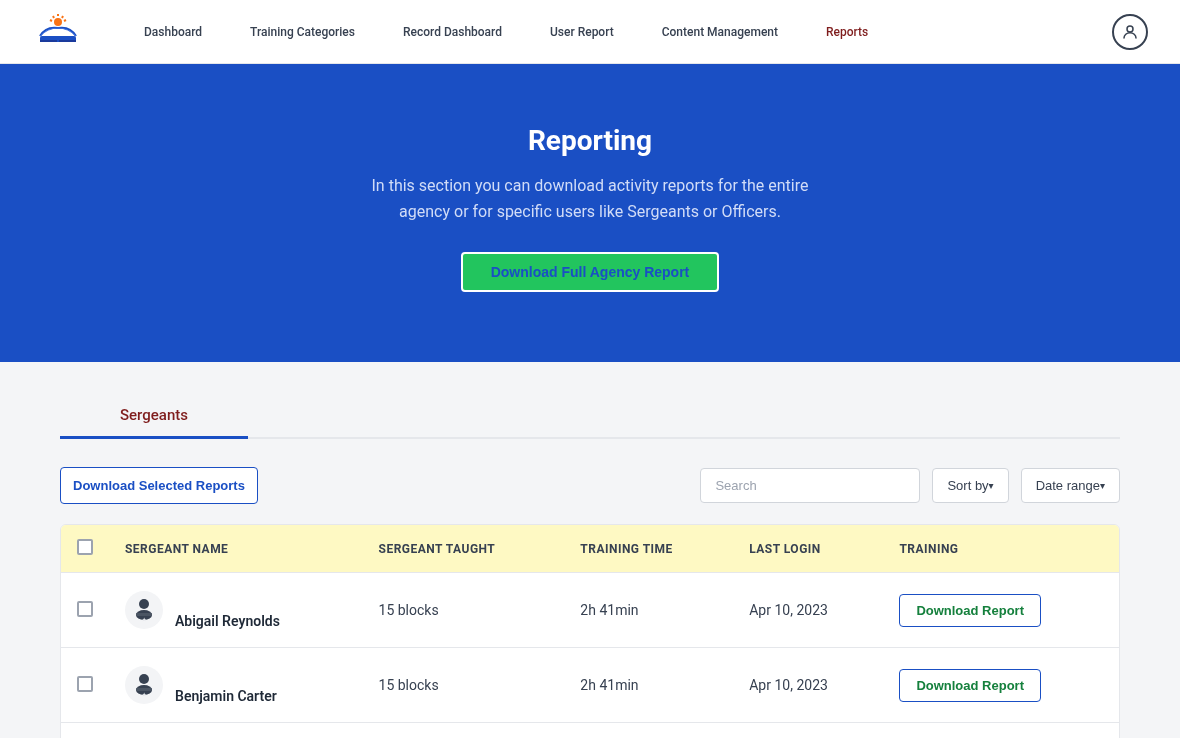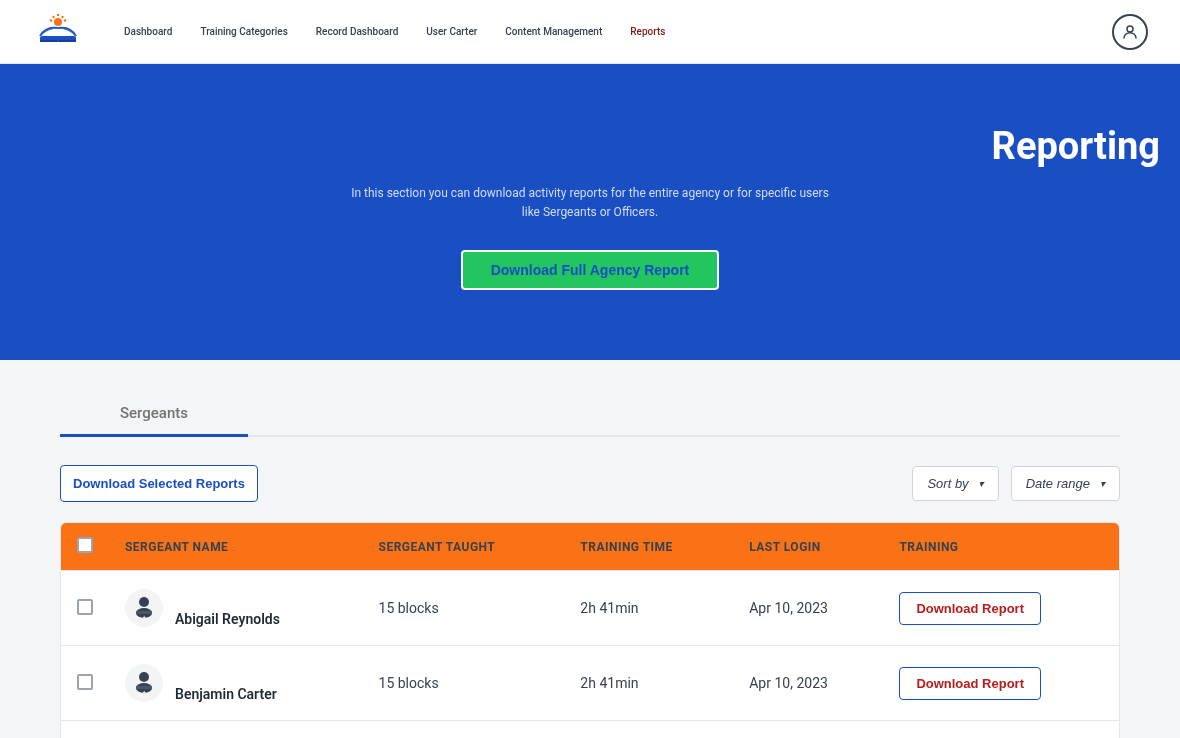--- a/index.html
+++ b/index.html
@@ -25,22 +25,23 @@
     }
     .navbar-links {
       display: flex;
       gap: 28px;
       flex: 1;
       align-items: center;
     }
     .navbar-links a {
       text-decoration: none;
       color: #374151;
-      font-size: 10px;
+      font-size: 12px;
       font-weight: 500;
+      margin-left: 20px;
     }
     .navbar-links a.active {
       color: #7f1d1d;
     }
     .navbar-user {
       width: 36px;
       height: 36px;
       border-radius: 50%;
       border: 2px solid #374151;
       display: flex;
@@ -50,27 +51,26 @@
     }
 
     
     .hero {
       background: #1a4fc4;
       color: #fff;
       text-align: center;
       padding: 60px 20px 70px;
     }
     .hero h1 {
-      font-size: 38px;
+      font-size: 28px;
       font-weight: 700;
       margin-bottom: 16px;
-      text-align: right;
     }
     .hero p {
-      font-size: 12px;
+      font-size: 16px;
       line-height: 1.6;
       color: #d1dcf7;
       margin-bottom: 28px;
       max-width: 480px;
       margin-left: auto;
       margin-right: auto;
     }
     .hero-btn {
       display: inline-block;
       background: #22c55e;
@@ -100,21 +100,21 @@
     .tab {
       padding: 12px 60px;
       font-size: 15px;
       font-weight: 500;
       color: #9ca3af;
       cursor: pointer;
       border-bottom: 3px solid transparent;
       margin-bottom: -2px;
     }
     .tab.active {
-      color: #737373;
+      color: #7f1d1d;
       border-bottom: 3px solid #1a4fc4;
     }
 
     
     .toolbar {
       display: flex;
       align-items: center;
       gap: 12px;
       margin-bottom: 20px;
     }
@@ -142,38 +142,37 @@
     .sort-btn, .date-btn {
       border: 1.5px solid #d1d5db;
       background: #fff;
       color: #374151;
       padding: 9px 14px;
       border-radius: 4px;
       font-size: 13px;
       cursor: pointer;
       display: flex;
       align-items: center;
-      gap: 10px;
-      font-style: italic;
+      gap: 0;
     }
     .chevron { font-size: 10px; }
 
     
     .table-wrap {
       background: #fff;
       border-radius: 6px;
       border: 1px solid #e5e7eb;
       overflow: hidden;
     }
     table {
       width: 100%;
       border-collapse: collapse;
     }
     thead tr {
-      background: #f97316;
+      background: #fef9c3;
     }
     thead th {
       padding: 14px 16px;
       font-size: 12px;
       font-weight: 700;
       color: #374151;
       text-align: left;
       letter-spacing: 0.04em;
     }
     thead th:first-child { width: 44px; text-align: center; }
@@ -198,21 +197,21 @@
       height: 38px;
     }
     .user-name {
       font-weight: 600;
       font-size: 14px;
       color: #1f2937;
     }
     .download-report-btn {
       border: 1.5px solid #1a4fc4;
       background: #fff;
-      color: #b91c1c;
+      color: #15803d;
       padding: 8px 16px;
       border-radius: 4px;
       font-size: 13px;
       font-weight: 600;
       cursor: pointer;
       white-space: nowrap;
     }
     .checkbox {
       width: 16px;
       height: 16px;
@@ -247,21 +246,21 @@
       <line x1="31" y1="10" x2="30" y2="12" stroke="#f97316" stroke-width="2"></line>
       <line x1="21" y1="10" x2="22" y2="12" stroke="#f97316" stroke-width="2"></line>
       <line x1="34" y1="14" x2="32" y2="15" stroke="#f97316" stroke-width="2"></line>
       <line x1="18" y1="14" x2="20" y2="15" stroke="#f97316" stroke-width="2"></line>
     </svg>
   </div>
   <div class="navbar-links">
     <a href="#" class="nav-link">Dashboard</a>
     <a href="#" class="nav-link">Training Categories</a>
     <a href="#" class="nav-link">Record Dashboard</a>
-    <a href="#" class="nav-link">User Carter</a>
+    <a href="#" class="nav-link">User Report</a>
     <a href="#" class="nav-link">Content Management</a>
     <a href="#" class="nav-link active">Reports</a>
   </div>
   <div class="navbar-user">
     <svg width="18" height="18" viewBox="0 0 24 24" fill="none">
       <circle cx="12" cy="8" r="4" stroke="#374151" stroke-width="2"></circle>
       <path d="M4 20c0-4 3.6-7 8-7s8 3 8 7" stroke="#374151" stroke-width="2" stroke-linecap="round"></path>
     </svg>
   </div>
 </nav>
@@ -276,20 +275,21 @@
 
   <div class="tabs">
     <div class="tab active">
       <span>Sergeants</span>
     </div>
   </div>
 
   <div class="toolbar">
     <button class="download-selected-btn">Download Selected Reports</button>
     <div class="toolbar-spacer"></div>
+    <input class="search-input" type="text" placeholder="Search" style="">
     <button class="sort-btn">
       <span>Sort by</span>
       <span class="chevron">▾</span>
     </button>
     <button class="date-btn">
       <span>Date range</span>
       <span class="chevron">▾</span>
     </button>
   </div>
 

